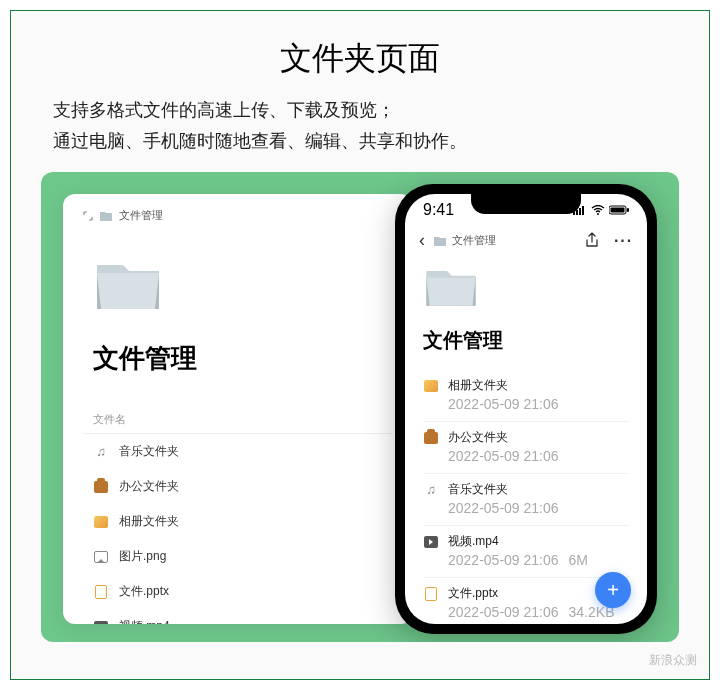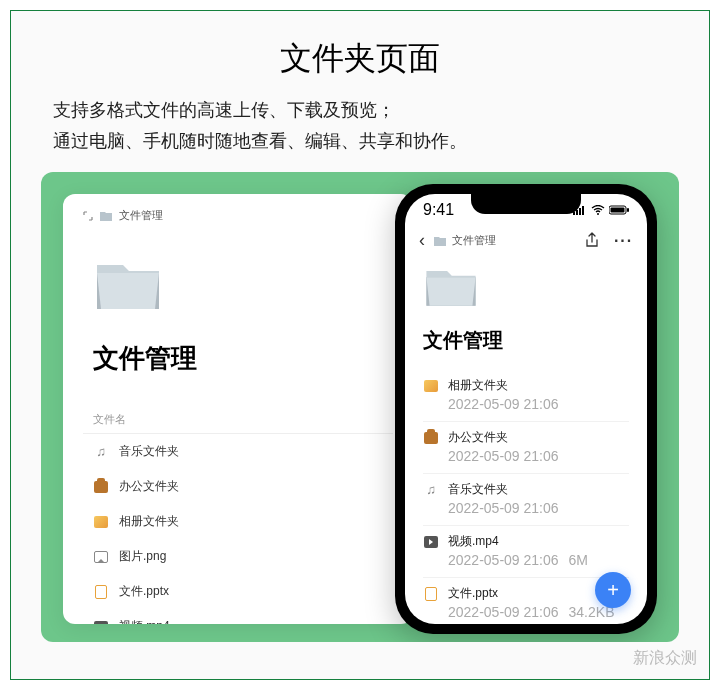--- a/index.html
+++ b/index.html
@@ -32,21 +32,21 @@
   .nav-icons { display: flex; gap: 14px; color: #333; }
   .ph-body { flex: 1; overflow: hidden; padding: 0 18px; }
   .folder-mid { width: 56px; height: 46px; margin: 6px 0 14px; }
   .ph-h1 { font-size: 20px; font-weight: 700; margin-bottom: 16px; }
   .prow { padding: 7px 0 9px; border-bottom: 1px solid #f1f1f1; }
   .prow-top { display: flex; align-items: center; gap: 9px; font-size: 12px; color: #222; }
   .prow-top .ico { width: 16px; height: 16px; flex: none; display: flex; align-items: center; justify-content: center; font-size: 13px; }
   .prow-sub { font-size: 14px; color: #aaa; margin-left: 25px; margin-top: 2px; display: flex; gap: 10px; }
   .fab { position: absolute; right: 16px; bottom: 16px; width: 36px; height: 36px; border-radius: 50%; background: #3b82f6; color: #fff; display: flex; align-items: center; justify-content: center; font-size: 20px; box-shadow: 0 3px 10px rgba(59,130,246,.4); }
 
-  .wm { position: absolute; right: 12px; bottom: 10px; font-size: 16px; color: #bbb; }
+  .wm { position: absolute; right: 12px; bottom: 10px; font-size: 12px; color: #bbb; }
 
   
   .i-music::before{content:"♫";color:#888;}
   .i-brief{width:14px;height:12px;background:#b8742c;border-radius:2px;position:relative;}
   .i-brief::before{content:"";position:absolute;top:-3px;left:3px;width:8px;height:3px;background:#b8742c;border-radius:2px 2px 0 0;}
   .i-album{width:14px;height:12px;background:linear-gradient(135deg,#f6c85f,#e89b3a);border-radius:2px;}
   .i-img{width:14px;height:12px;border:1.5px solid #888;border-radius:2px;position:relative;overflow:hidden;}
   .i-img::after{content:"";position:absolute;bottom:-2px;left:1px;width:0;height:0;border:5px solid transparent;border-bottom-color:#888;}
   .i-doc{width:12px;height:14px;background:#fff;border:1.5px solid #888;border-radius:2px;position:relative;}
   .i-doc.orange{border-color:#e8a23a;}

